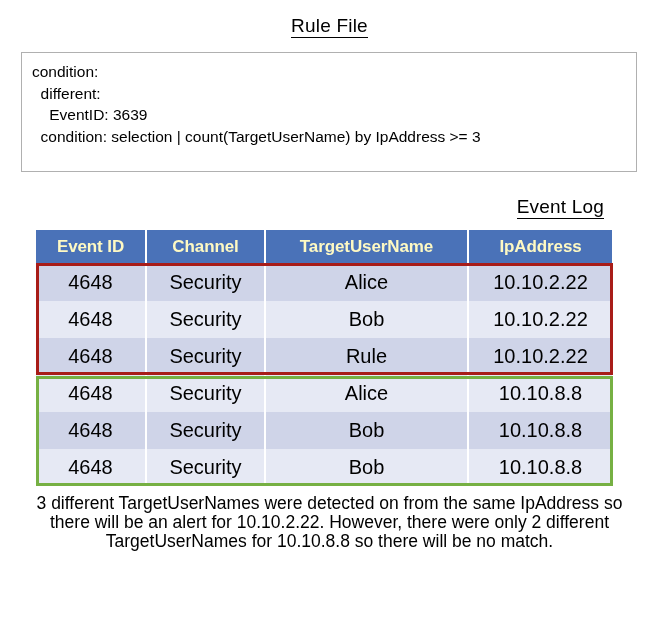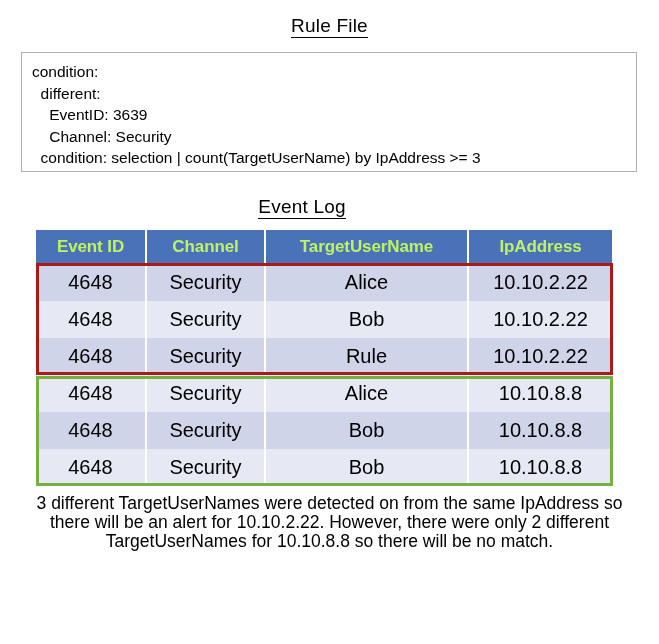--- a/index.html
+++ b/index.html
@@ -27,21 +27,21 @@
     border-bottom: 1.5px solid #000;
     padding-bottom: 1px;
   }
 
   #rule-title {
     position: absolute;
     left: 0; top: 15px; width: 659px;
   }
   #eventlog-title {
     position: absolute;
-    left: 0; top: 196px; width: 604px;
+    left: 0; top: 196px; width: 604px; text-align: right;
   }
 
   
   #rule-box {
     position: absolute;
     left: 21px;
     top: 52px;
     width: 616px;
     height: 120px;
     border: 1px solid #b0b0b0;
@@ -60,21 +60,21 @@
   #event-table {
     position: absolute;
     left: 36px;
     top: 230px;
     width: 576px;
     border-collapse: collapse;
     table-layout: fixed;
   }
   #event-table th {
     background: #4A72B8;
-    color: #bef264;
+    color: #fef9c3;
     font-size: 17px;
     font-weight: bold;
     height: 34px;
     text-align: center;
     border-left: 2px solid #ffffff;
     border-right: 2px solid #ffffff;
     padding: 0;
     letter-spacing: -0.1px;
   }
   #event-table th:first-child { border-left: none; }
@@ -138,21 +138,20 @@
 <body>
 
 <div class="section-title" id="rule-title">
   <span>Rule File</span>
 </div>
 
 <div id="rule-box">
   <div class="rule-line">condition:</div>
   <div class="rule-line">  different:</div>
   <div class="rule-line">    EventID: 3639</div>
-  <div class="rule-line">    Channel: Security</div>
   <div class="rule-line">  condition: selection | count(TargetUserName) by IpAddress &gt;= 3</div>
 </div>
 
 <div class="section-title" id="eventlog-title">
   <span>Event Log</span>
 </div>
 
 <table id="event-table">
   <colgroup>
     <col class="c0">

